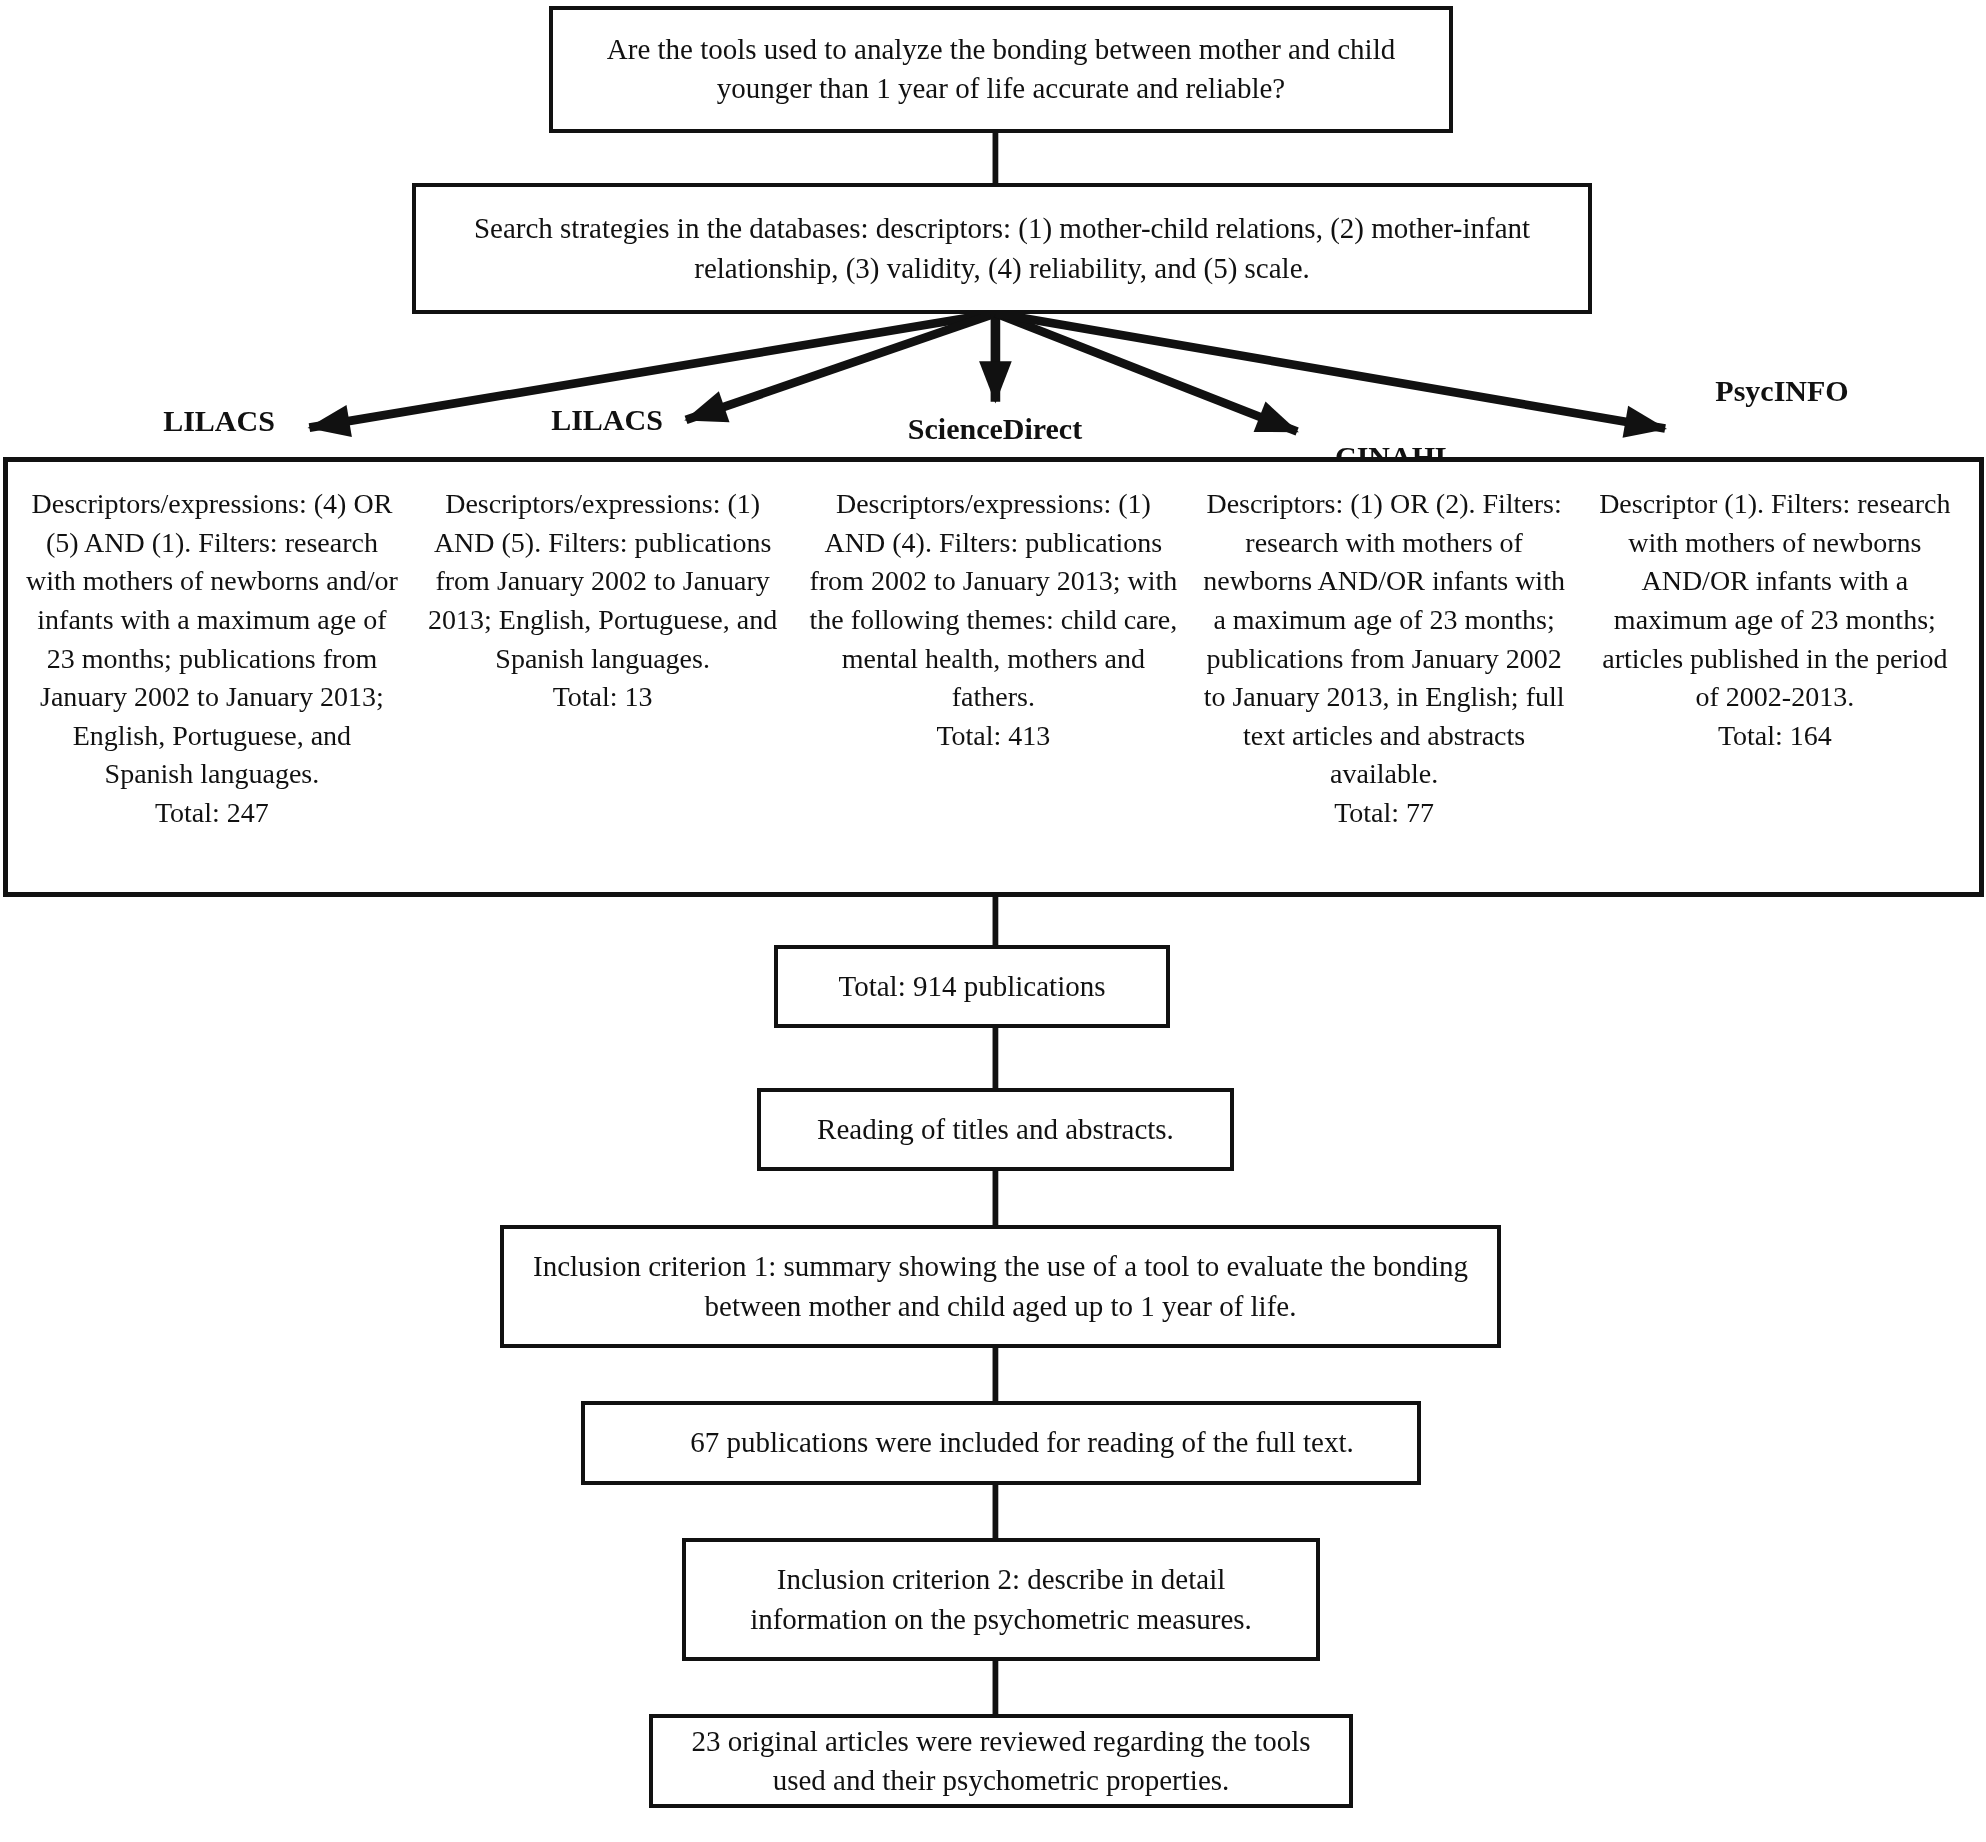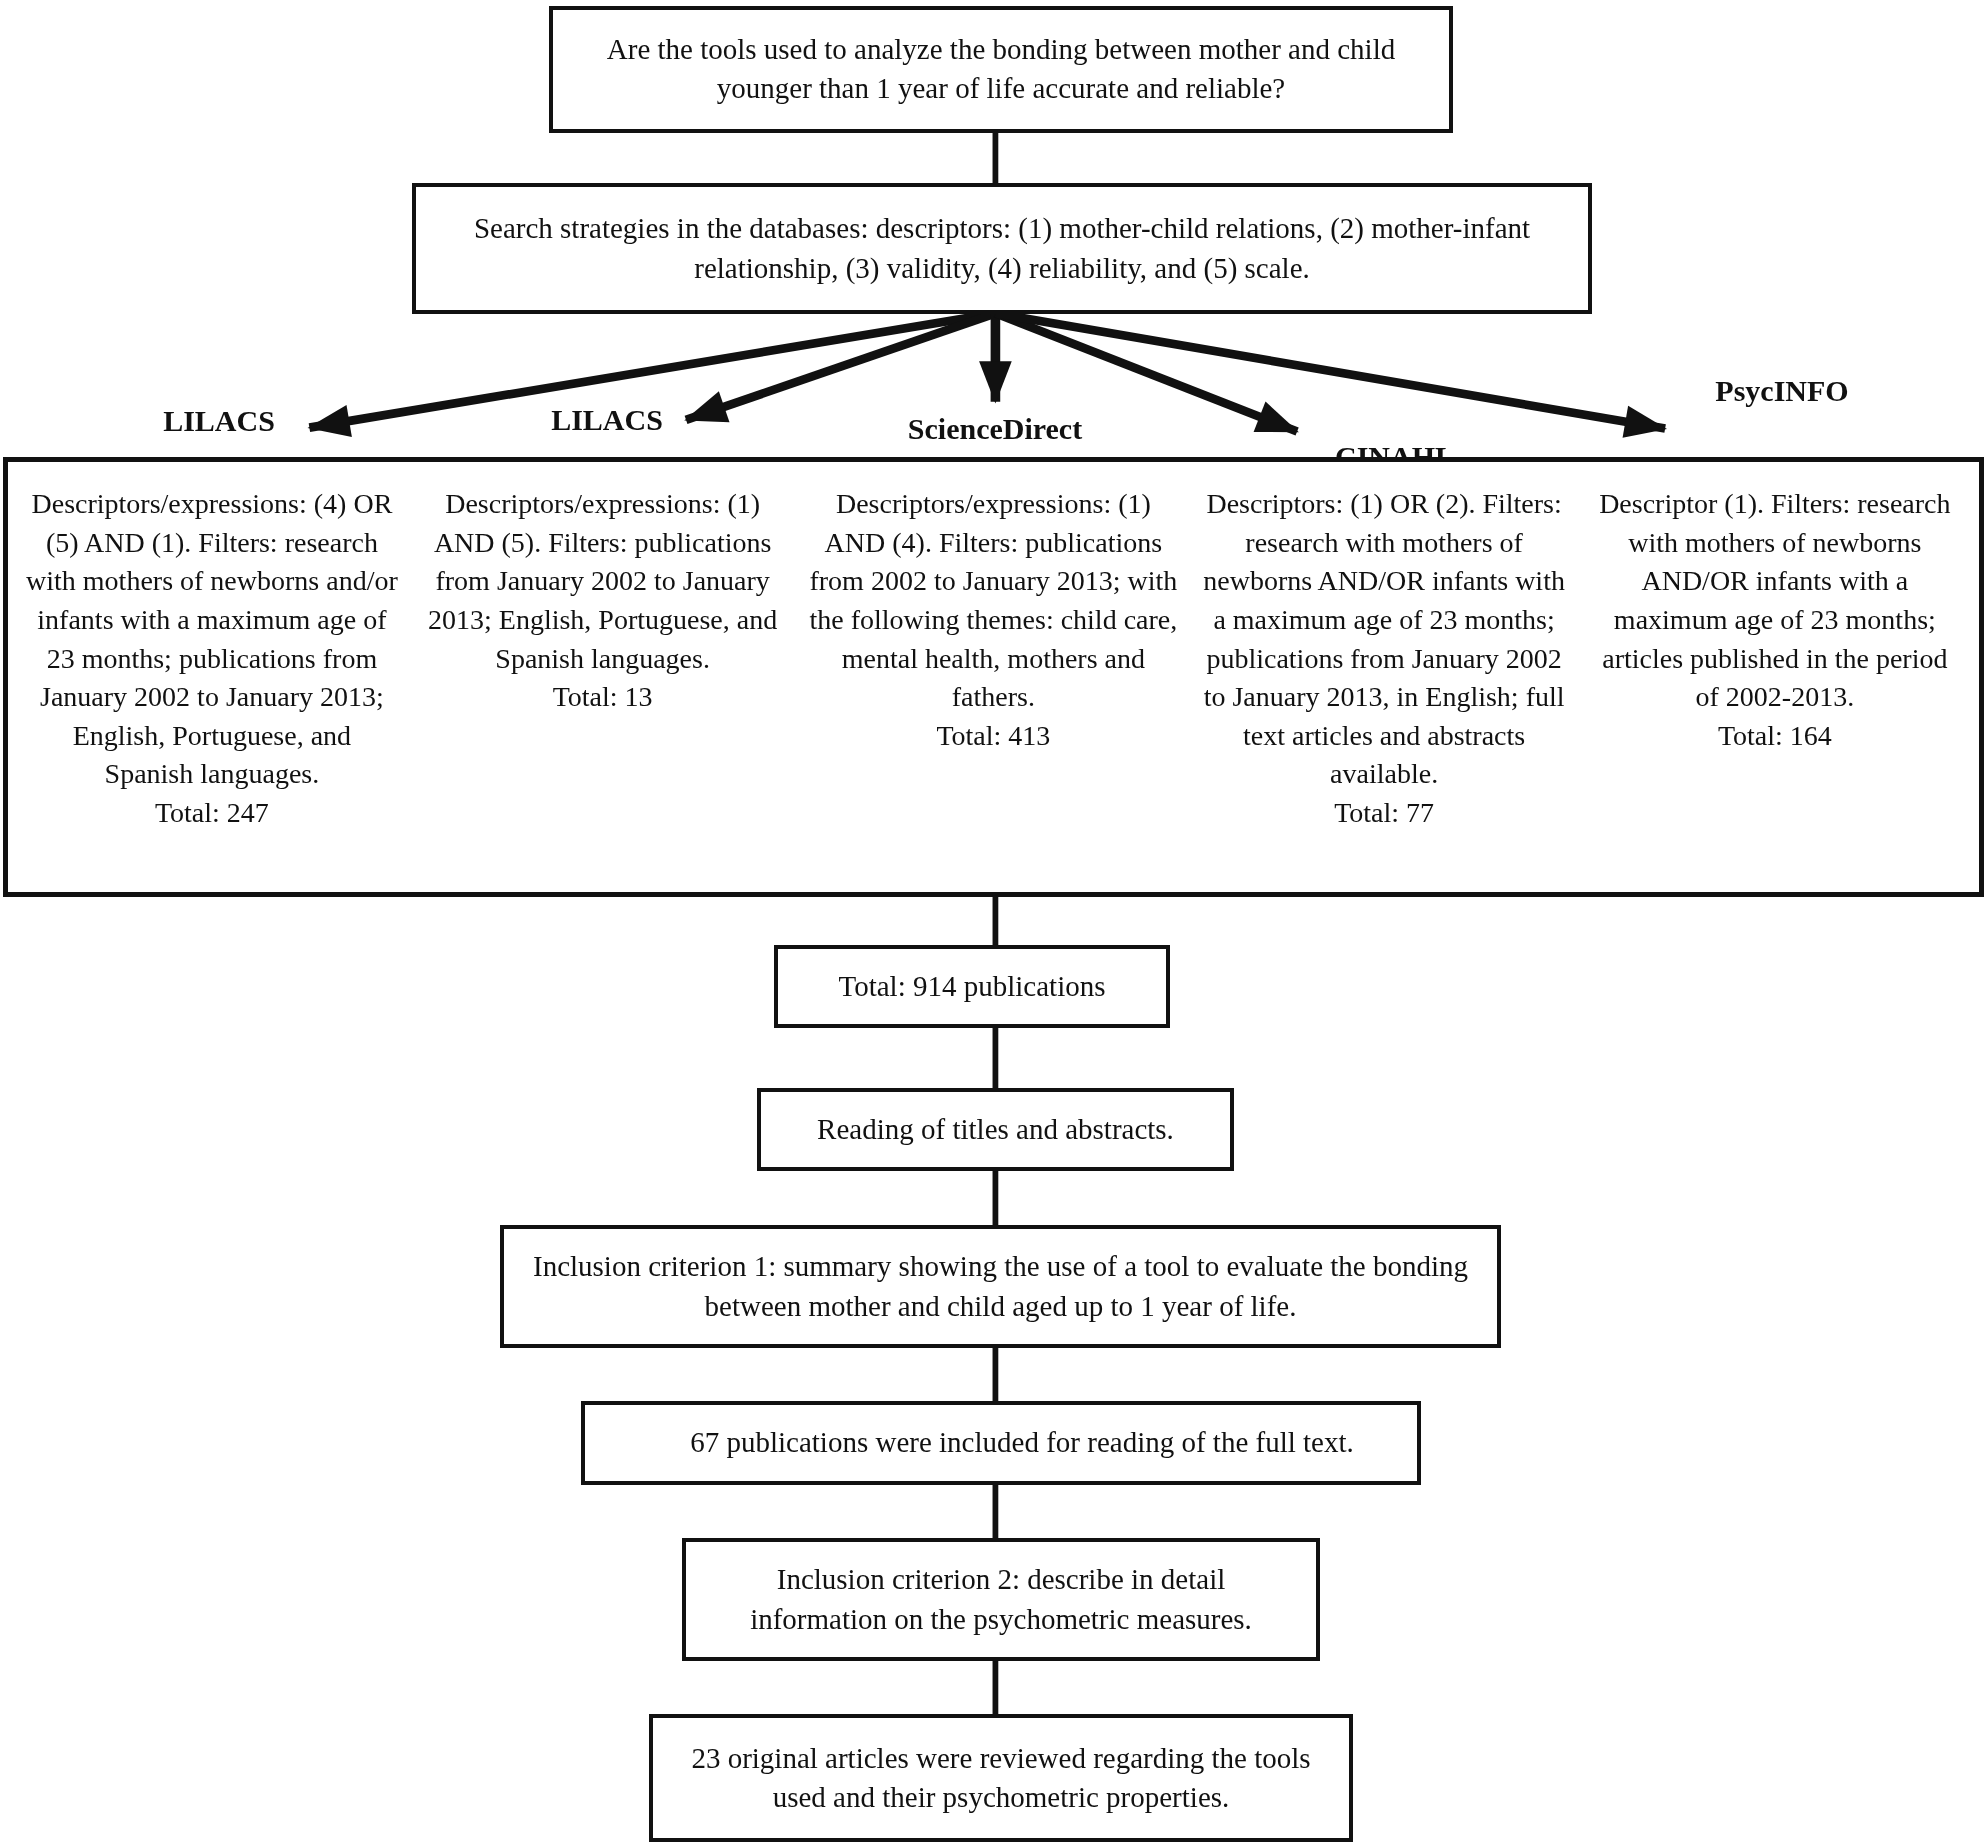--- a/index.html
+++ b/index.html
@@ -133,18 +133,18 @@
   </div>
 
   <div class="box" style="left:581px; top:1401px; width:840px; height:84px;padding-left:42px;">
     <div class="txt">67 publications were included for reading of the full text.</div>
   </div>
 
   <div class="box" style="left:682px; top:1538px; width:638px; height:123px;">
     <div class="txt">Inclusion criterion 2: describe in detail information on the psychometric measures.</div>
   </div>
 
-  <div class="box" style="left:649px; top:1714px; width:704px; height:128px;font-family:Liberation Serif, serif;">
+  <div class="box" style="left:649px; top:1714px; width:704px; height:94px;font-family:Liberation Serif, serif;">
     <div class="txt">23 original articles were reviewed regarding the tools used and their psychometric properties.</div>
   </div>
 
 </div>
 
 
 </body></html>

